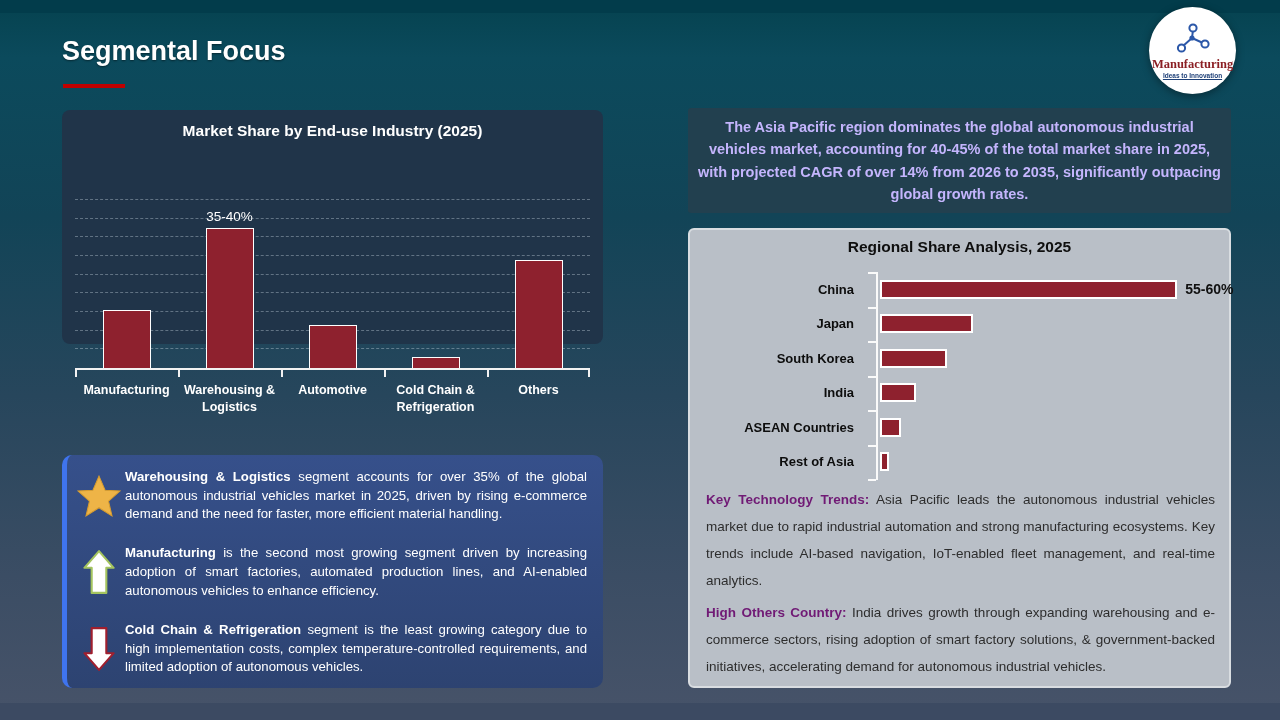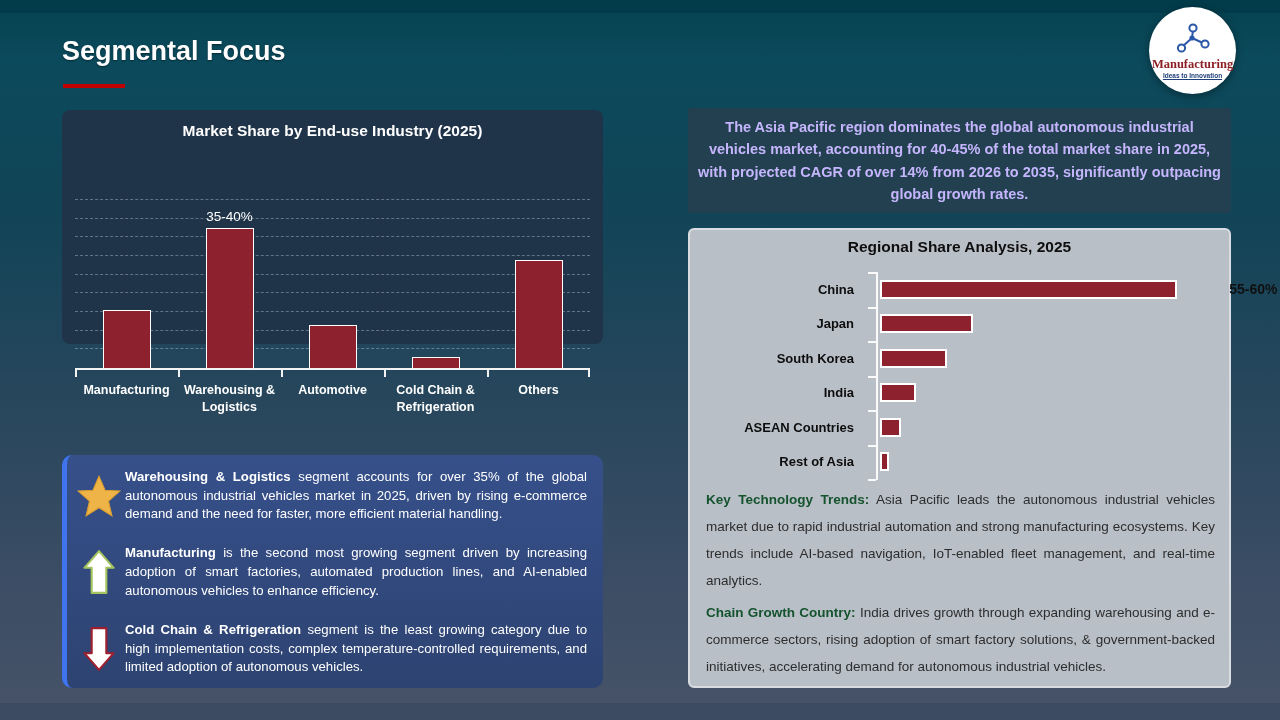--- a/index.html
+++ b/index.html
@@ -45,27 +45,27 @@
   .highlight p{margin:0;color:#c4b5fd;font-weight:bold;font-size:14.5px;line-height:1.55;text-align:center;}
 
   .regional{position:absolute;left:688px;top:228px;width:543px;height:460px;background:#b9bfc7;
     border:2px solid #d9dde1;border-radius:6px;box-sizing:border-box;}
   .regional-title{margin:8px 0 0;text-align:center;font-size:15.5px;font-weight:bold;color:#0e0e0e;}
   .hchart{position:absolute;left:14px;top:42px;width:512px;height:210px;}
   .haxis{position:absolute;left:172px;top:0;width:2px;height:208px;background:#fafafa;}
   .htick{position:absolute;left:164px;width:8px;height:2px;background:#fafafa;}
   .hrow{position:absolute;left:0;width:100%;height:34px;display:flex;align-items:center;}
   .hlabel{width:162px;text-align:right;padding-right:12px;box-sizing:border-box;font-weight:bold;font-size:13px;color:#0d0d0d;}
-  .htrack{flex:1;margin-left:14px;display:flex;align-items:center;gap:44px;}
+  .htrack{flex:1;margin-left:14px;display:flex;align-items:center;}
   .hbar{height:19px;background:#8e212e;border:2px solid #fff;box-sizing:border-box;flex:0 0 auto;}
   .hval{margin-left:8px;font-weight:bold;font-size:14px;color:#101010;white-space:nowrap;}
 
   .notes{position:absolute;left:16px;right:14px;top:256px;}
   .note{margin:0 0 5px;font-size:13.5px;line-height:2.0;text-align:justify;color:#2d2d2d;}
-  .note b{color:#14532d;}
+  .note b{color:#701a75;}
 </style>
 </head>
 <body>
 
 <div class="slide">
   <div class="band-top"></div>
   <div class="band-bottom"></div>
 
   <h1 class="page-title">Segmental Focus</h1>
   <div class="title-underline"></div>
@@ -209,16 +209,16 @@
         <div class="htick" style="top: 0px;"></div>
         <div class="htick" style="top: 34.5px;"></div>
         <div class="htick" style="top: 69px;"></div>
         <div class="htick" style="top: 103.5px;"></div>
         <div class="htick" style="top: 138px;"></div>
         <div class="htick" style="top: 172.5px;"></div>
         <div class="htick" style="top: 207px;"></div>
       </div>
     <div class="notes">
       <p class="note"><b>Key Technology Trends:</b><span> Asia Pacific leads the autonomous industrial vehicles market due to rapid industrial automation and strong manufacturing ecosystems. Key trends include AI-based navigation, IoT-enabled fleet management, and real-time analytics.</span></p>
-      <p class="note"><b>Chain Growth Country:</b><span> India drives growth through expanding warehousing and e-commerce sectors, rising adoption of smart factory solutions, &amp; government-backed initiatives, accelerating demand for autonomous industrial vehicles.</span></p>
+      <p class="note"><b>High Others Country:</b><span> India drives growth through expanding warehousing and e-commerce sectors, rising adoption of smart factory solutions, &amp; government-backed initiatives, accelerating demand for autonomous industrial vehicles.</span></p>
     </div>
   </div>
 </div>
 
 </body></html>

